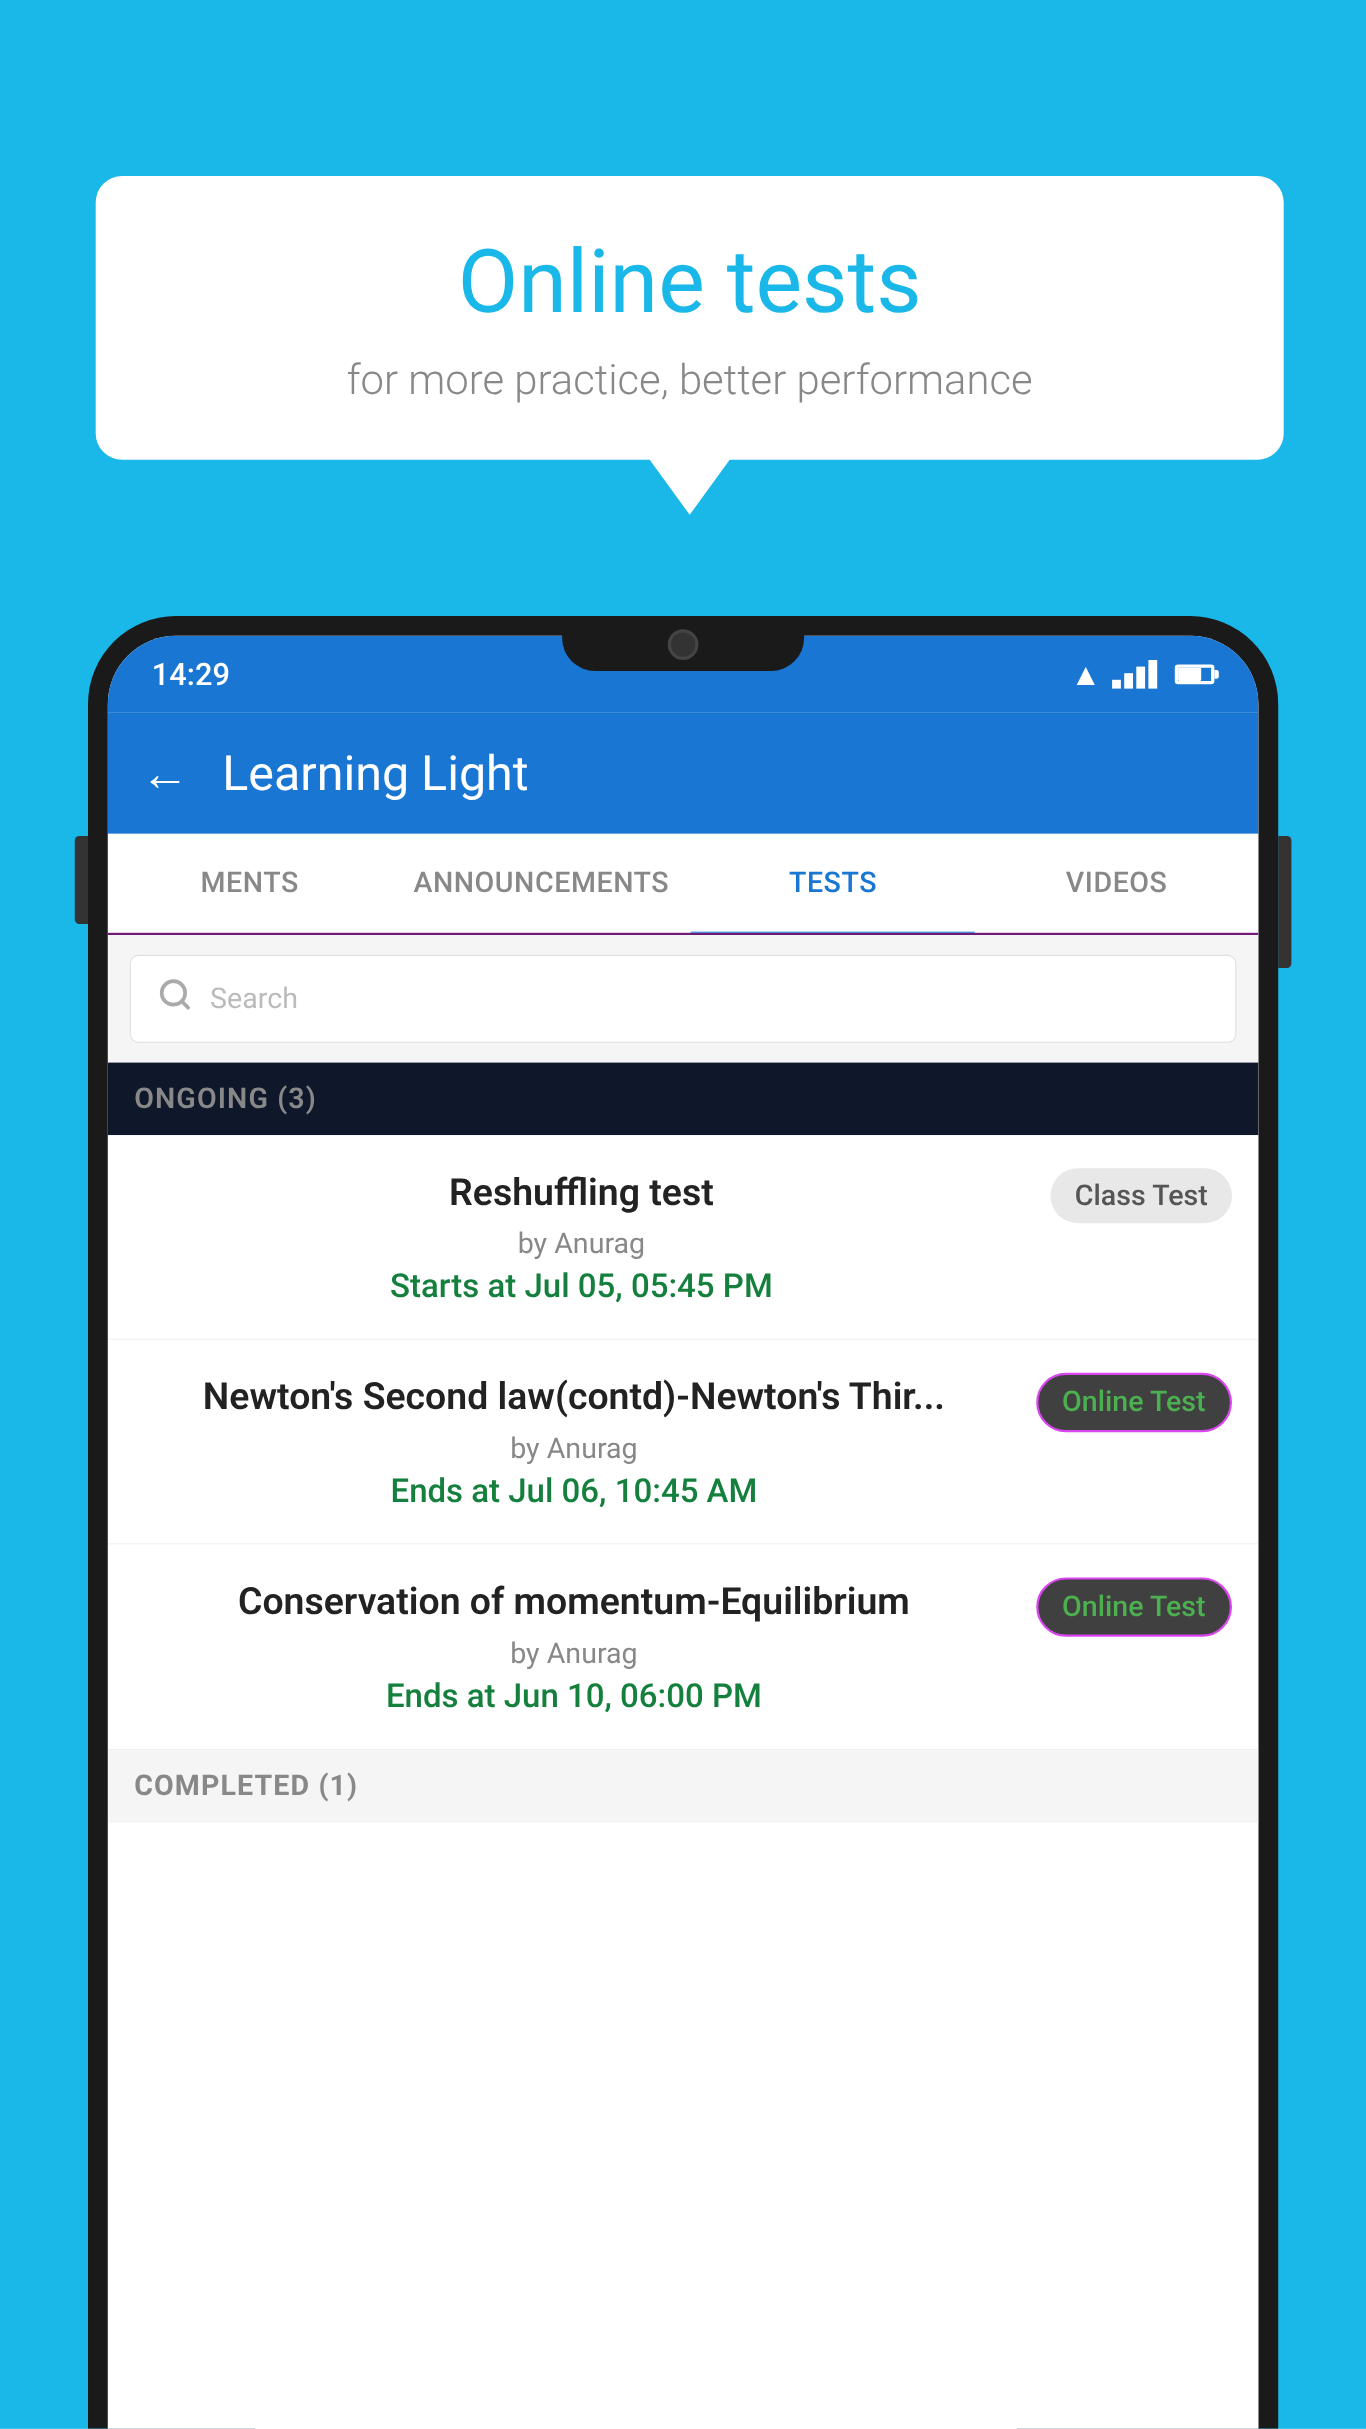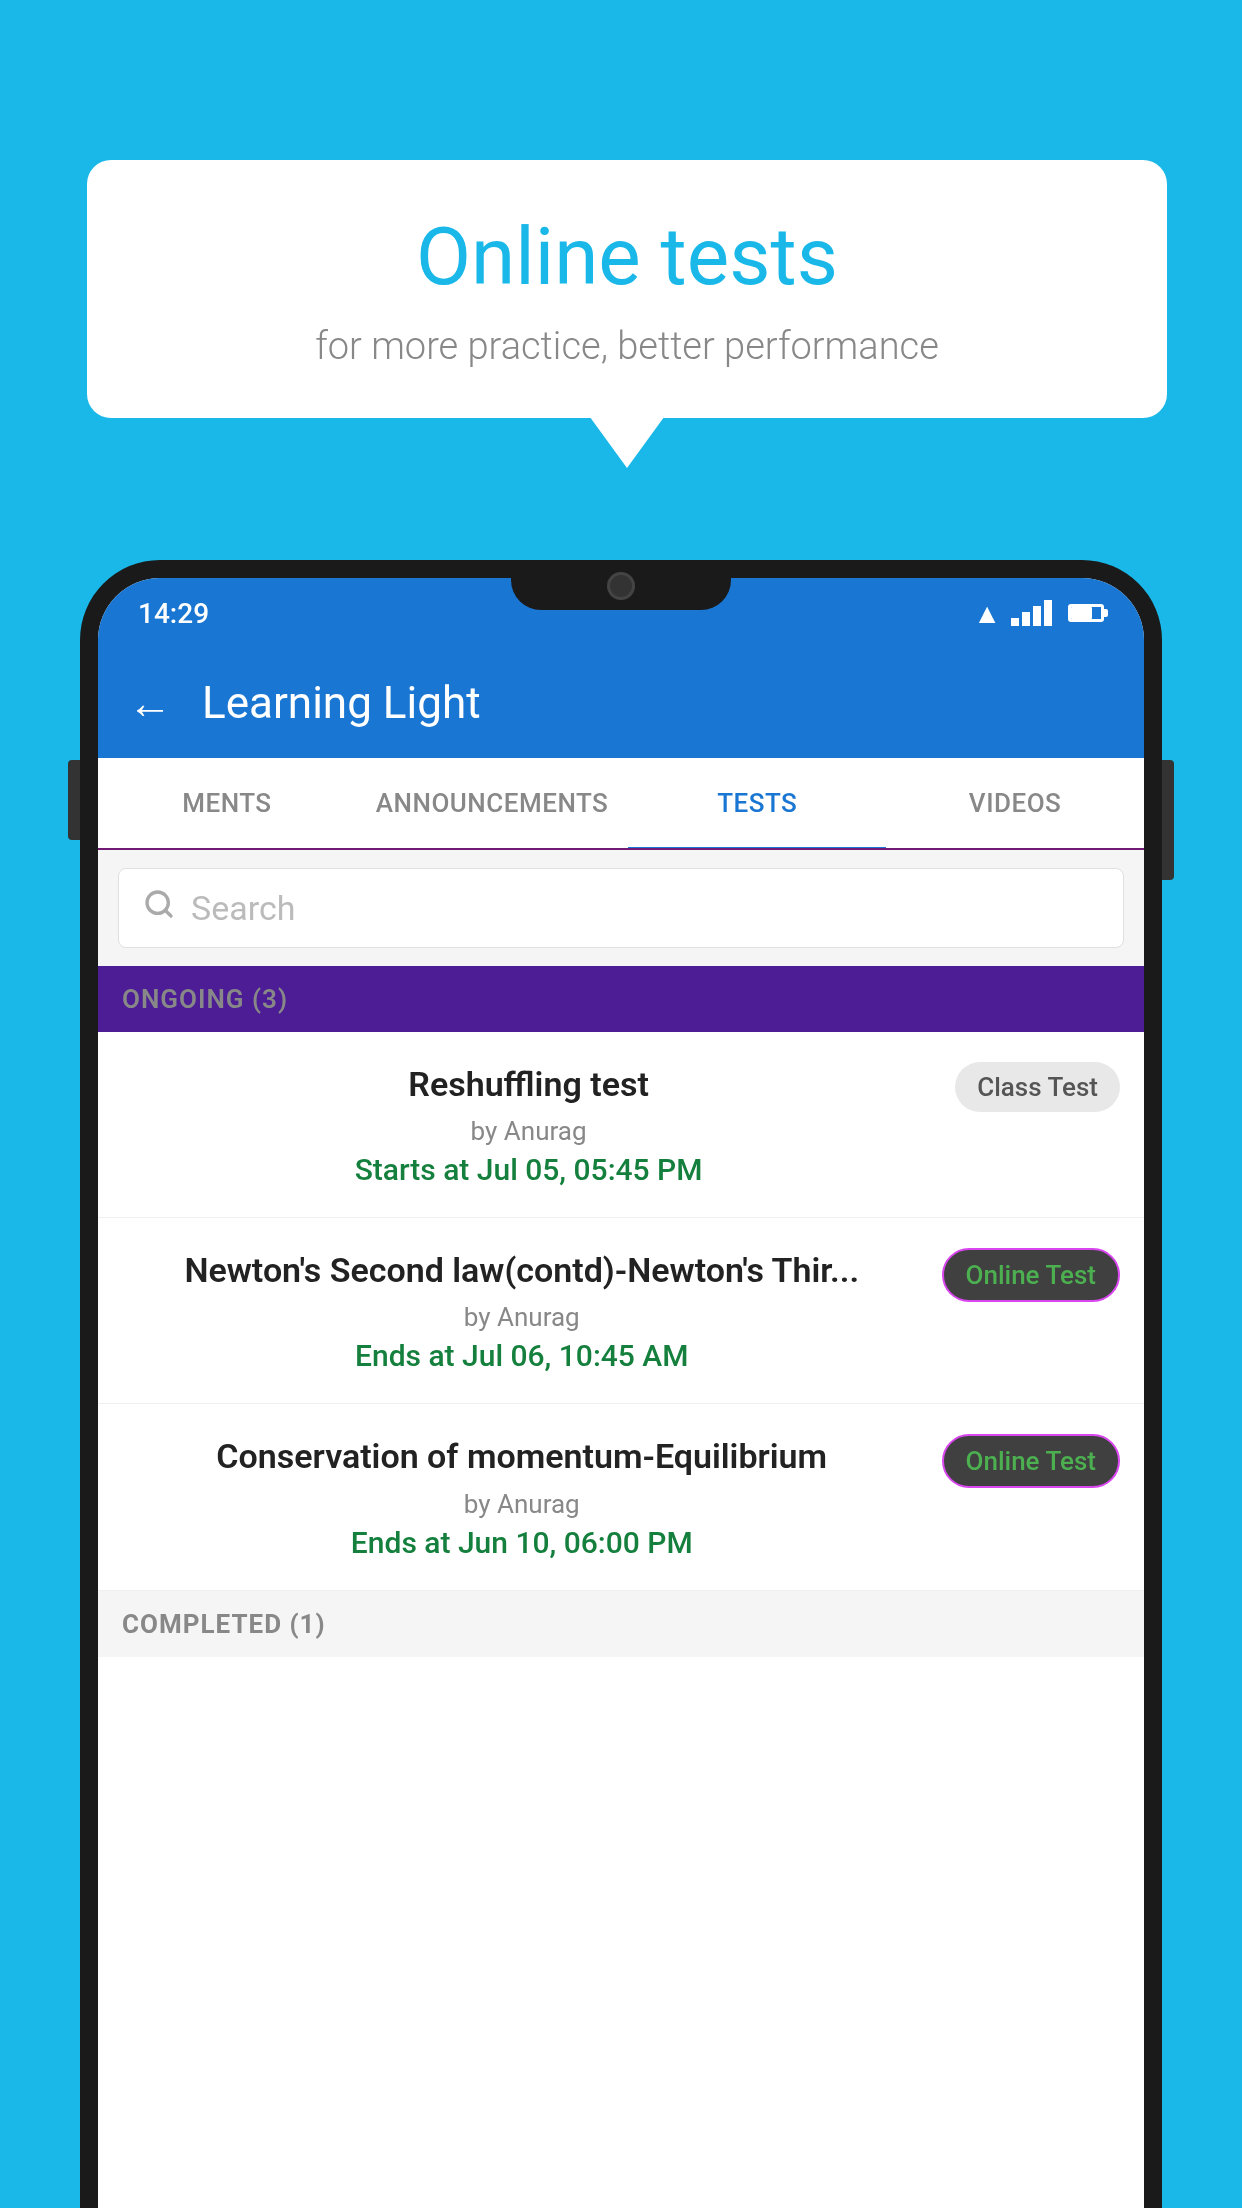--- a/index.html
+++ b/index.html
@@ -261,26 +261,26 @@
     }
 
     .search-icon-svg {
       color: #aaa;
       font-size: 36px;
       margin-right: 16px;
     }
 
     .search-placeholder {
       color: #bbb;
-      font-size: 34px;
+      font-size: 26px;
     }
 
     
     .section-header {
-      background: #4c1d95;
+      background: #0f172a;
       padding: 18px 24px;
       flex-shrink: 0;
     }
 
     .section-label {
       font-size: 26px;
       color: #888;
       font-weight: 600;
       letter-spacing: 1px;
     }

